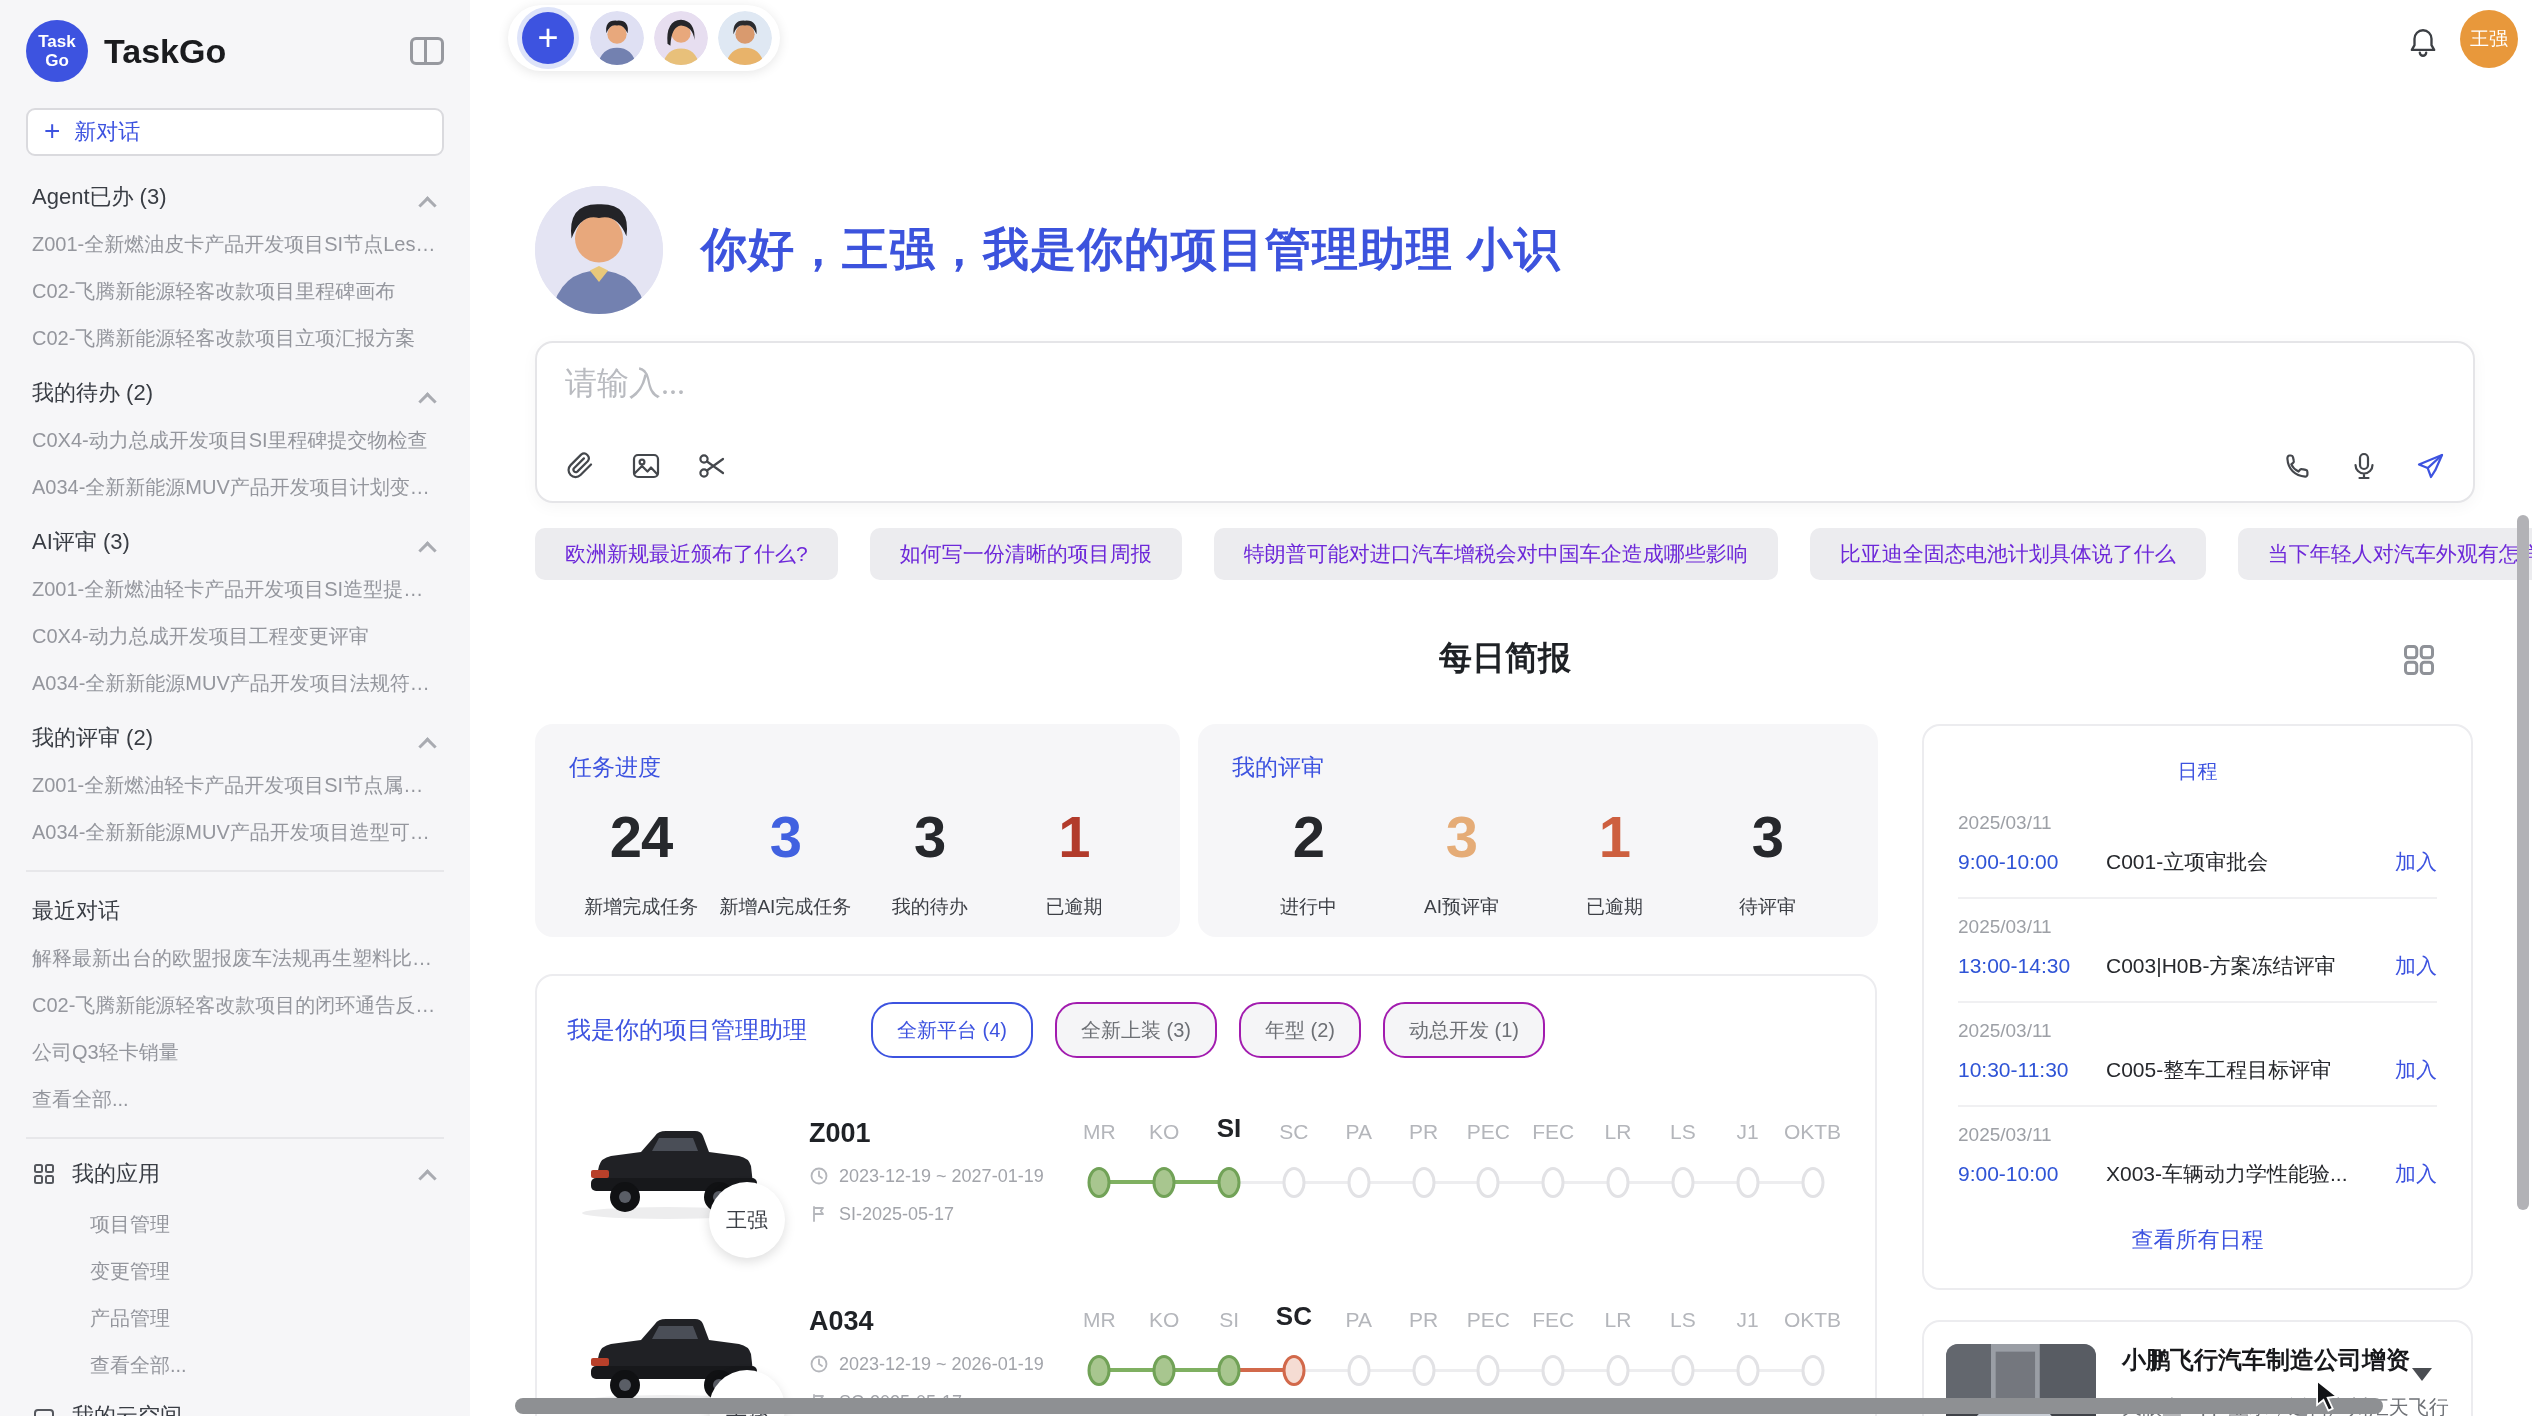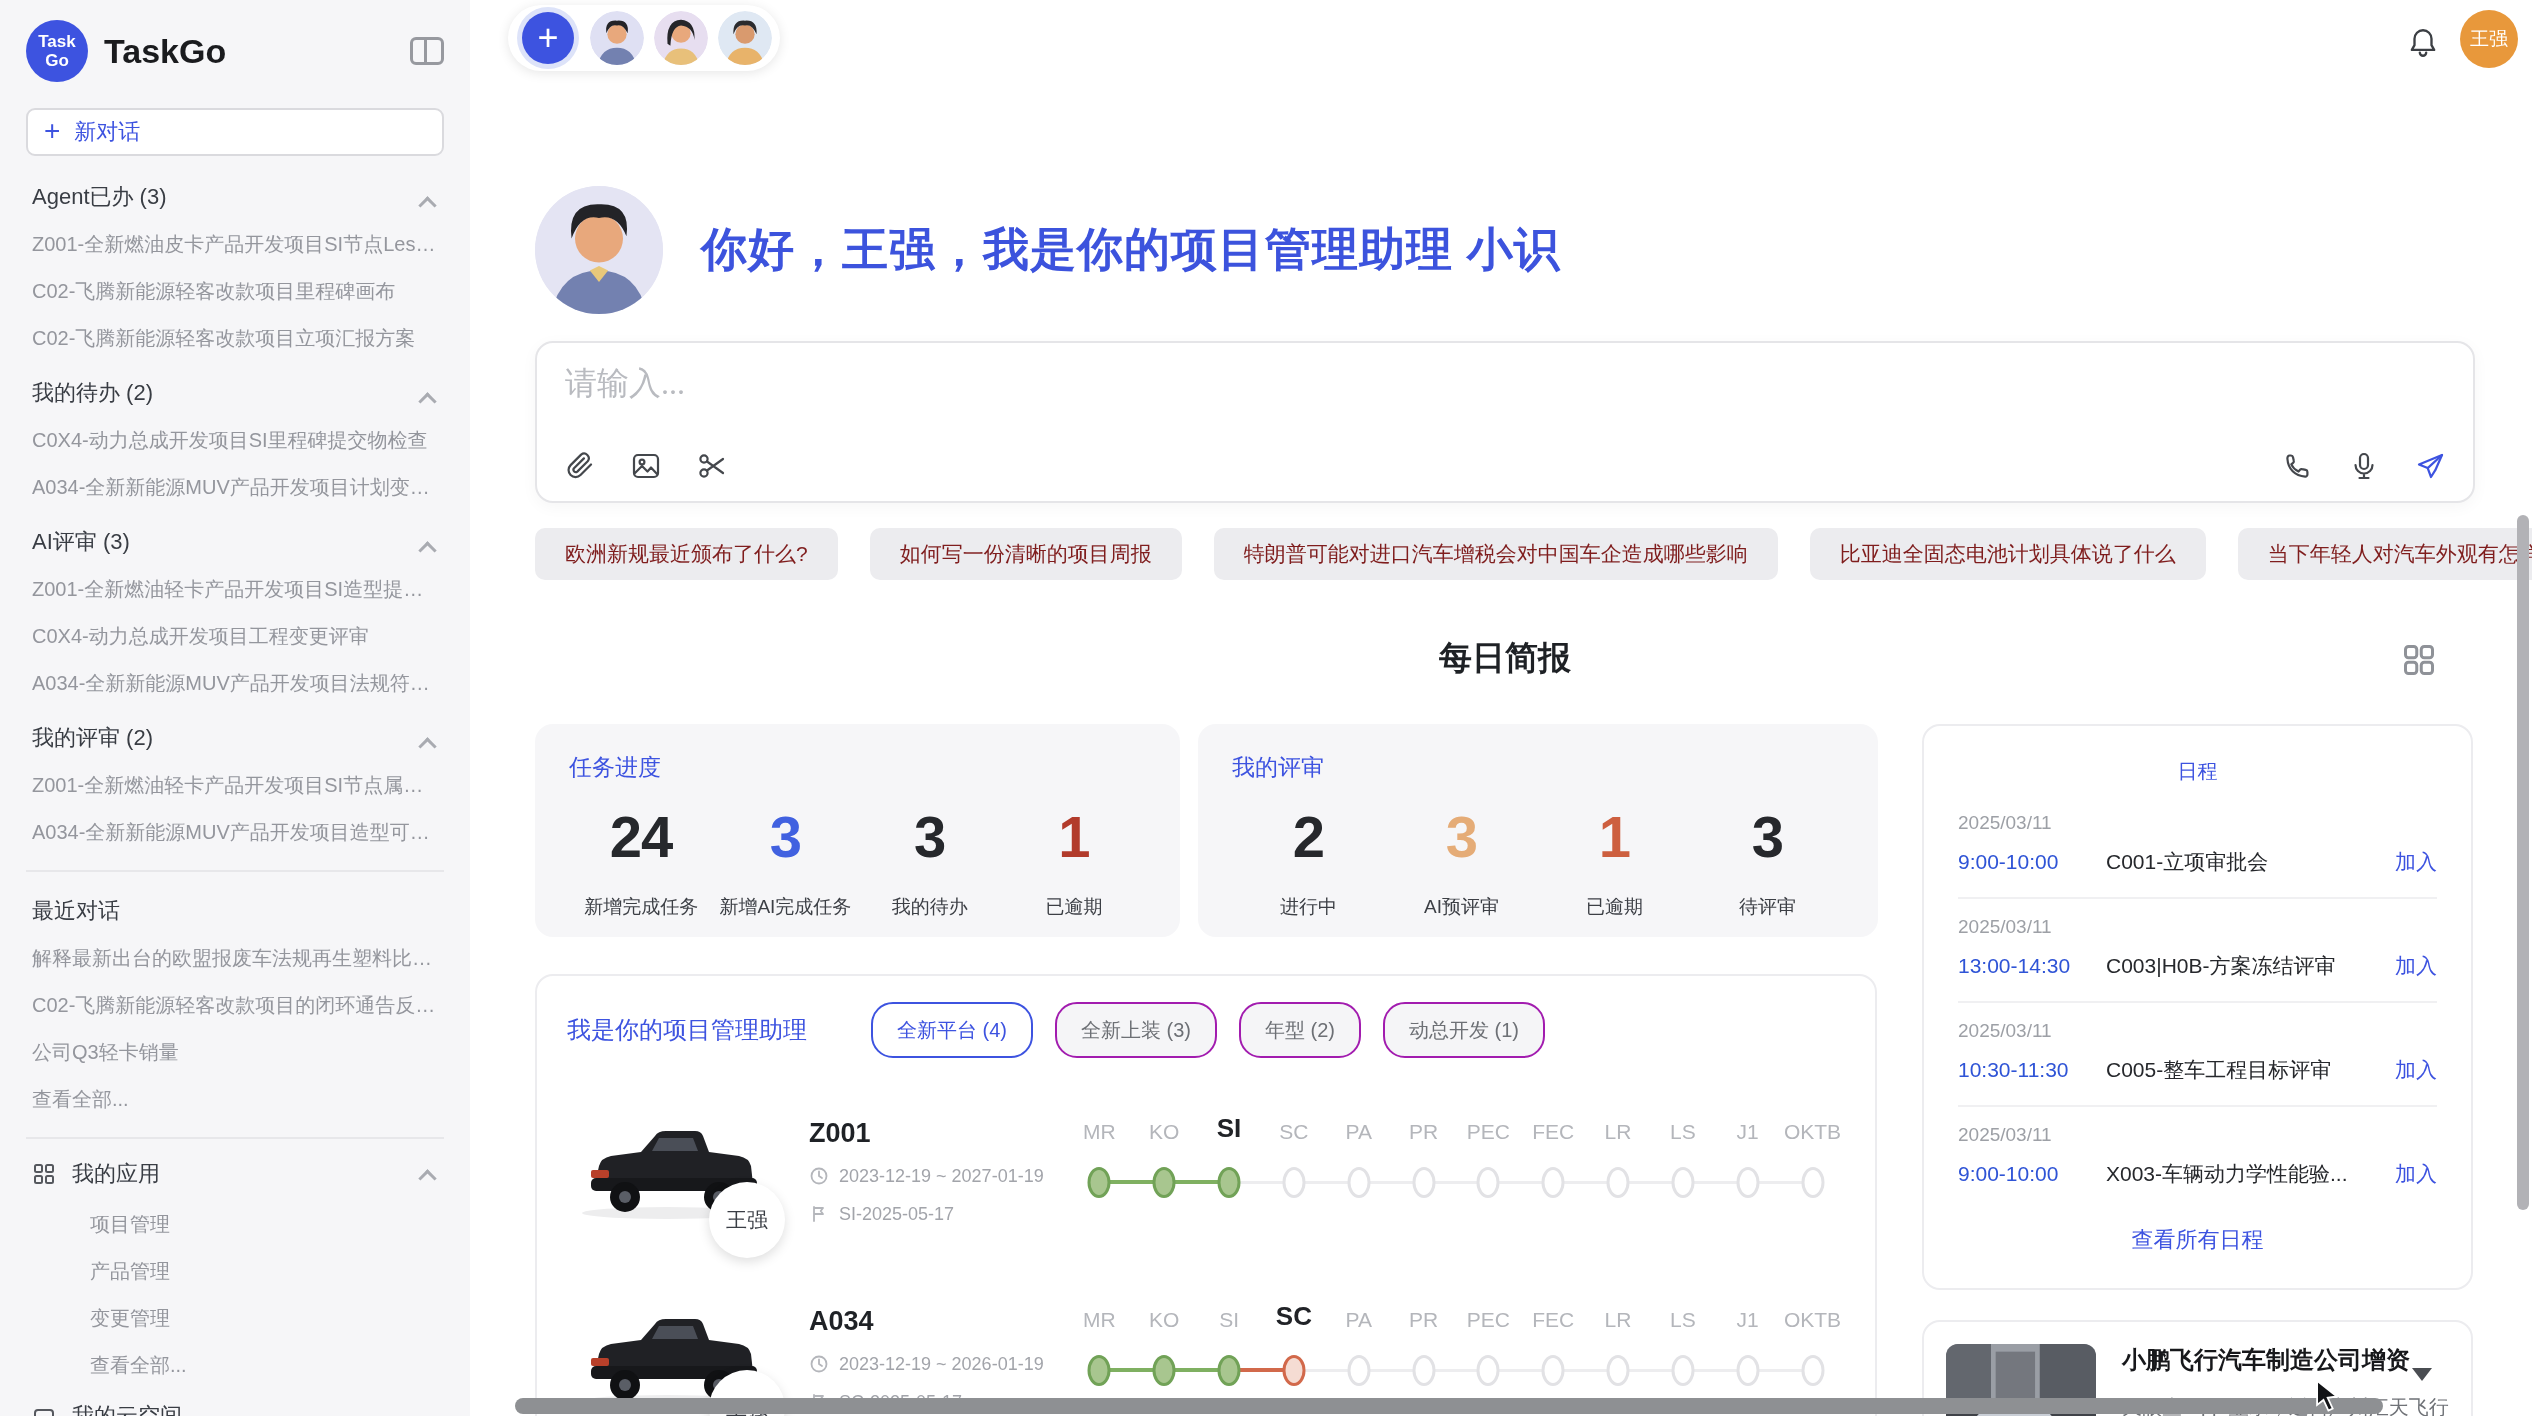--- a/index.html
+++ b/index.html
@@ -41,21 +41,21 @@
   .input-card{position:absolute;left:65px;right:57px;top:341px;height:162px;background:#fff;border:2px solid #e5e5e8;border-radius:18px;box-shadow:0 4px 16px rgba(0,0,0,.04);padding:22px 28px 20px;display:flex;flex-direction:column;justify-content:space-between}
   .input-field{border:none;outline:none;font-size:32px;color:#a16207;width:70%;font-family:Liberation Serif, serif;background:transparent}
   .input-field::placeholder{color:#b9bbc0}
   .input-icons{display:flex;align-items:center;justify-content:space-between}
   .ic-left,.ic-right{display:flex;align-items:center;gap:36px}
   .tool-ic{cursor:pointer}
   .tool-ic svg{width:30px;height:30px;fill:none;stroke:#44474c;stroke-width:2.2;stroke-linecap:round;stroke-linejoin:round}
   .tool-ic.blue svg{stroke:#3d53e0}
 
   .chips{position:absolute;left:65px;right:57px;top:528px;display:flex;gap:32px}
-  .chip{background:#ececef;border-radius:10px;height:52px;display:flex;align-items:center;padding:0 30px;font-size:21px;color:#7f1d1d;cursor:pointer;white-space:nowrap}
+  .chip{background:#ececef;border-radius:10px;height:52px;display:flex;align-items:center;padding:0 30px;font-size:21px;color:#6d28d9;cursor:pointer;white-space:nowrap}
 
   .brief-title{position:absolute;left:65px;right:57px;top:636px;text-align:center;font-size:33px;font-weight:700;color:#1e2125}
   .grid-ic{position:absolute;right:95px;top:642px;cursor:pointer}
   .grid-ic svg{width:36px;height:36px;fill:none;stroke:#8f9298;stroke-width:2}
 
   .stat-card{position:absolute;top:724px;height:213px;background:#f6f6f8;border-radius:18px;padding:28px 34px}
   #card-progress{left:65px;width:645px}
   #card-review{left:728px;width:680px}
   .stat-title{color:#3d53e0;font-size:23px}
   .stat-row{display:flex;margin-top:20px}
@@ -178,22 +178,22 @@
             <rect x="14" y="3" width="7" height="7" rx="1.5"></rect>
             <rect x="3" y="14" width="7" height="7" rx="1.5"></rect>
             <rect x="14" y="14" width="7" height="7" rx="1.5"></rect>
           </svg>
       </span>
       <span style="flex:1">我的应用</span>
       <span class="chev"></span>
     </div>
     <div>
         <div class="sub-item">项目管理</div>
+        <div class="sub-item">变更管理</div>
         <div class="sub-item">产品管理</div>
-        <div class="sub-item">变更管理</div>
         <div class="sub-item">查看全部...</div>
       </div>
 
     <div class="app-row">
       <span class="srow-ic">
         <svg viewBox="0 0 24 24">
             <rect x="3" y="6" width="18" height="13" rx="3"></rect>
           </svg>
       </span>
       <span>我的云空间</span>

